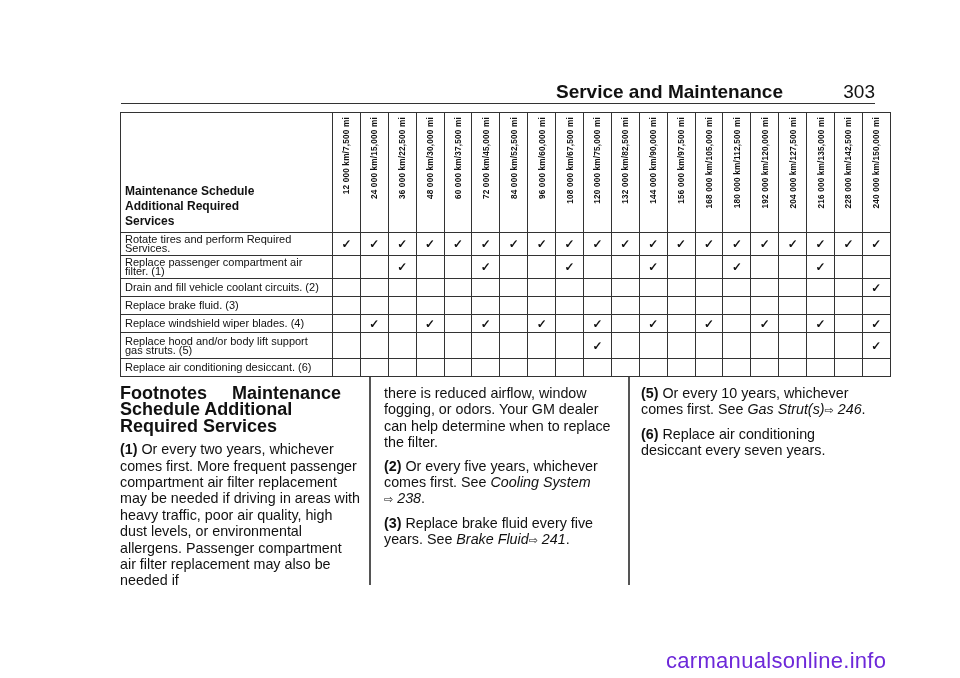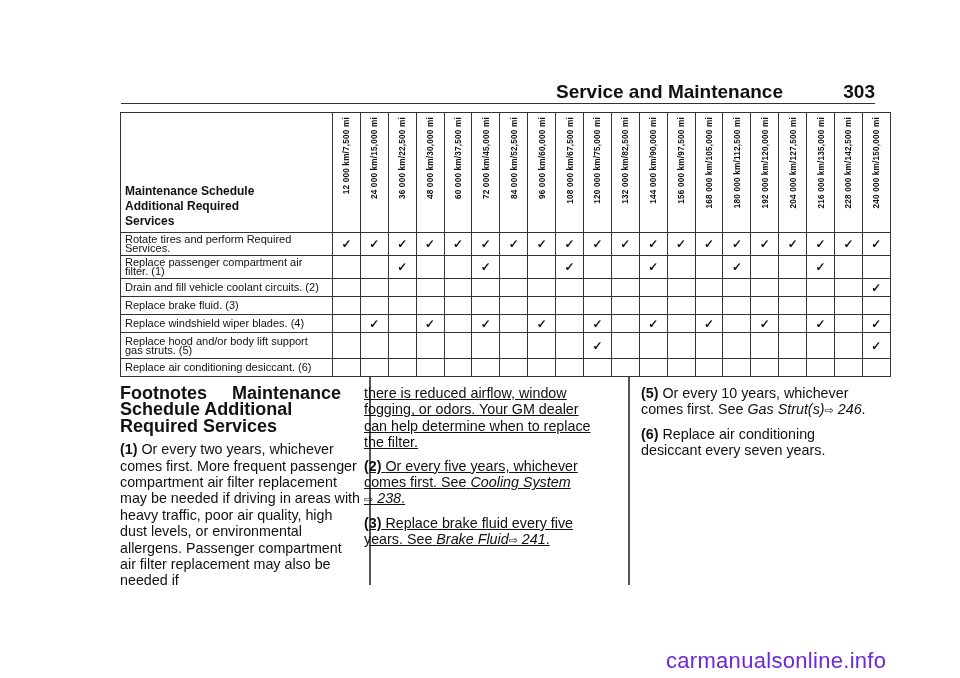--- a/index.html
+++ b/index.html
@@ -1,36 +1,36 @@
 <!DOCTYPE html>
 <html><head>
 <meta charset="utf-8">
 <style>
   html, body { margin: 0; padding: 0; background: #ffffff; }
   body { width: 960px; height: 678px; position: relative; overflow: hidden; font-family: "Liberation Sans", sans-serif; color: #111; }
   .page-header { position: absolute; left: 121px; top: 79px; width: 754px; height: 24px; border-bottom: 1.5px solid #333; }
   .page-header .section { position: absolute; right: 92px; top: 2px; font-size: 19px; font-weight: bold; }
-  .page-header .pageno { position: absolute; right: 0px; top: 2px; font-size: 19px; font-weight: bold; }
+  .page-header .pageno { position: absolute; right: 0px; top: 2px; font-size: 19px; font-weight: normal; }
 
   table.sched { position: absolute; left: 120px; top: 112px; border-collapse: collapse; table-layout: fixed; width: 746px; }
   table.sched td, table.sched th { border: 1.5px solid #333; padding: 0; }
   table.sched th.title { width: 207px; height: 116px; text-align: left; vertical-align: bottom; padding: 0 0 3px 4px; font-size: 12px; font-weight: bold; line-height: 15px; }
   table.sched th.mile { width: 26.9px; height: 116px; position: relative; vertical-align: top; }
   table.sched th.mile span { position: absolute; left: 50%; top: 4px; transform-origin: 0 0; transform: rotate(-90deg) translate(-100%, -50%); white-space: nowrap; font-size: 8.2px; font-weight: bold; letter-spacing: 0.2px; display: block; text-align: right; }
   table.sched td.svc { font-size: 11px; padding: 2px 4px; height: 13px; line-height: 9px; vertical-align: middle; }
   table.sched tr.tall td.svc { height: 21px; }
   table.sched td.cell { text-align: center; vertical-align: middle; font-size: 12px; font-weight: bold; }
 
   .col { position: absolute; top: 385px; font-size: 14.3px; line-height: 16.4px; }
   .col p { margin: 0 0 7px 0; }
   .col .hd { font-weight: bold; font-size: 18px; line-height: 16.4px; margin-bottom: 7px; }
   .col b { font-weight: bold; }
   .col i { font-style: italic; }
   .col1 { left: 120px; width: 240px; }
-  .col2 { left: 364px; width: 240px; text-decoration: underline; }
+  .col2 { left: 384px; width: 240px; }
   .col3 { left: 641px; width: 230px; }
   .vrule { position: absolute; top: 377px; width: 1.5px; height: 208px; background: #555; }
   .arrow { font-size: 11px; }
   .watermark { position: absolute; left: 666px; top: 648px; font-size: 22px; color: #6d28d9; letter-spacing: 0.3px; }
 </style>
 </head>
 <body>
 
 <div class="page-header">
   <span class="section">Service and Maintenance</span>

